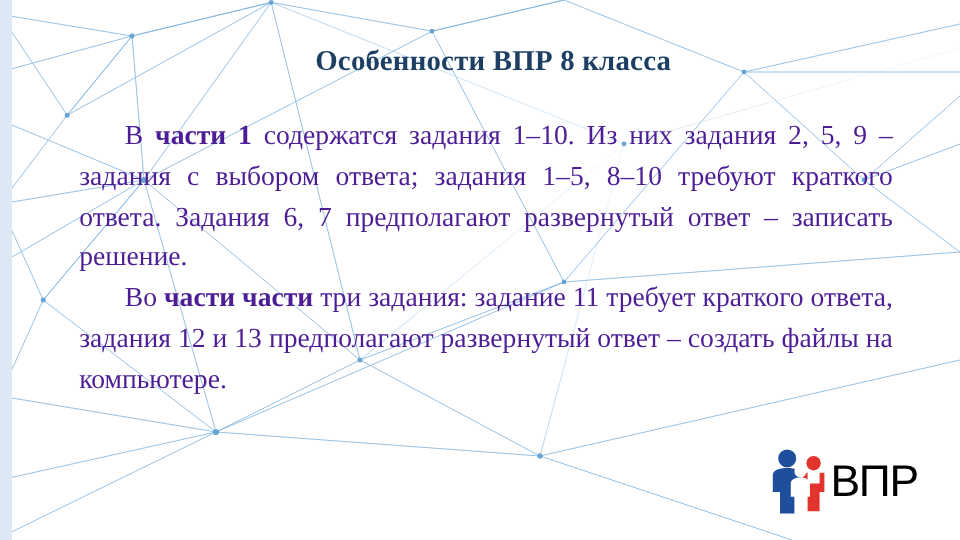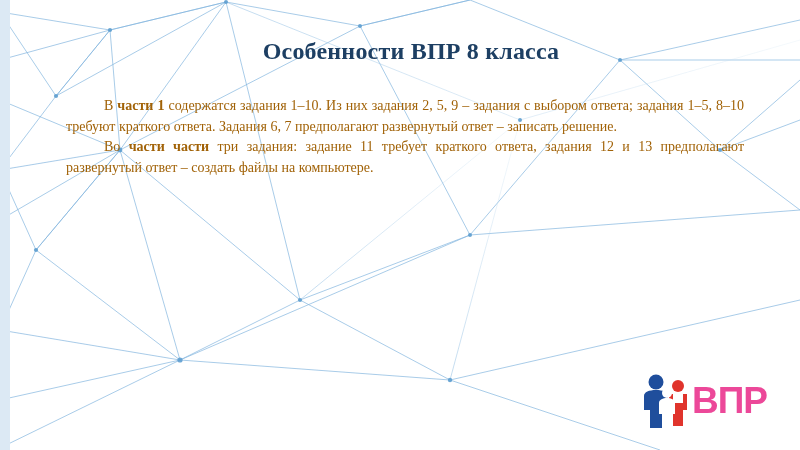--- a/index.html
+++ b/index.html
@@ -46,23 +46,23 @@
     font-size: 24px;
     font-weight: bold;
     color: #1d3f63;
     letter-spacing: 0.2px;
   }
   .body-text {
     position: absolute;
     top: 96px;
     left: 66px;
     width: 678px;
-    font-size: 14px;
+    font-size: 23px;
     line-height: 1.47;
-    color: #a16207;
+    color: #4c1d95;
     text-align: justify;
   }
   .body-text p {
     margin: 0;
     text-indent: 38px;
   }
   .body-text p + p {
     margin-top: 0px;
   }
   .body-text b {
@@ -83,23 +83,23 @@
     box-sizing: border-box;
   }
   .logo-mark {
     width: 54px;
     height: 60px;
     position: relative;
     flex: 0 0 auto;
   }
   .logo-text {
     font-family: "Liberation Sans", sans-serif;
-    font-weight: bold;
+    font-weight: normal;
     font-size: 37px;
-    color: #ec4899;
+    color: #000000;
     letter-spacing: -1px;
     margin-left: -2px;
     line-height: 1;
   }
 </style>
 </head>
 <body>
 
 <div class="slide">
 

